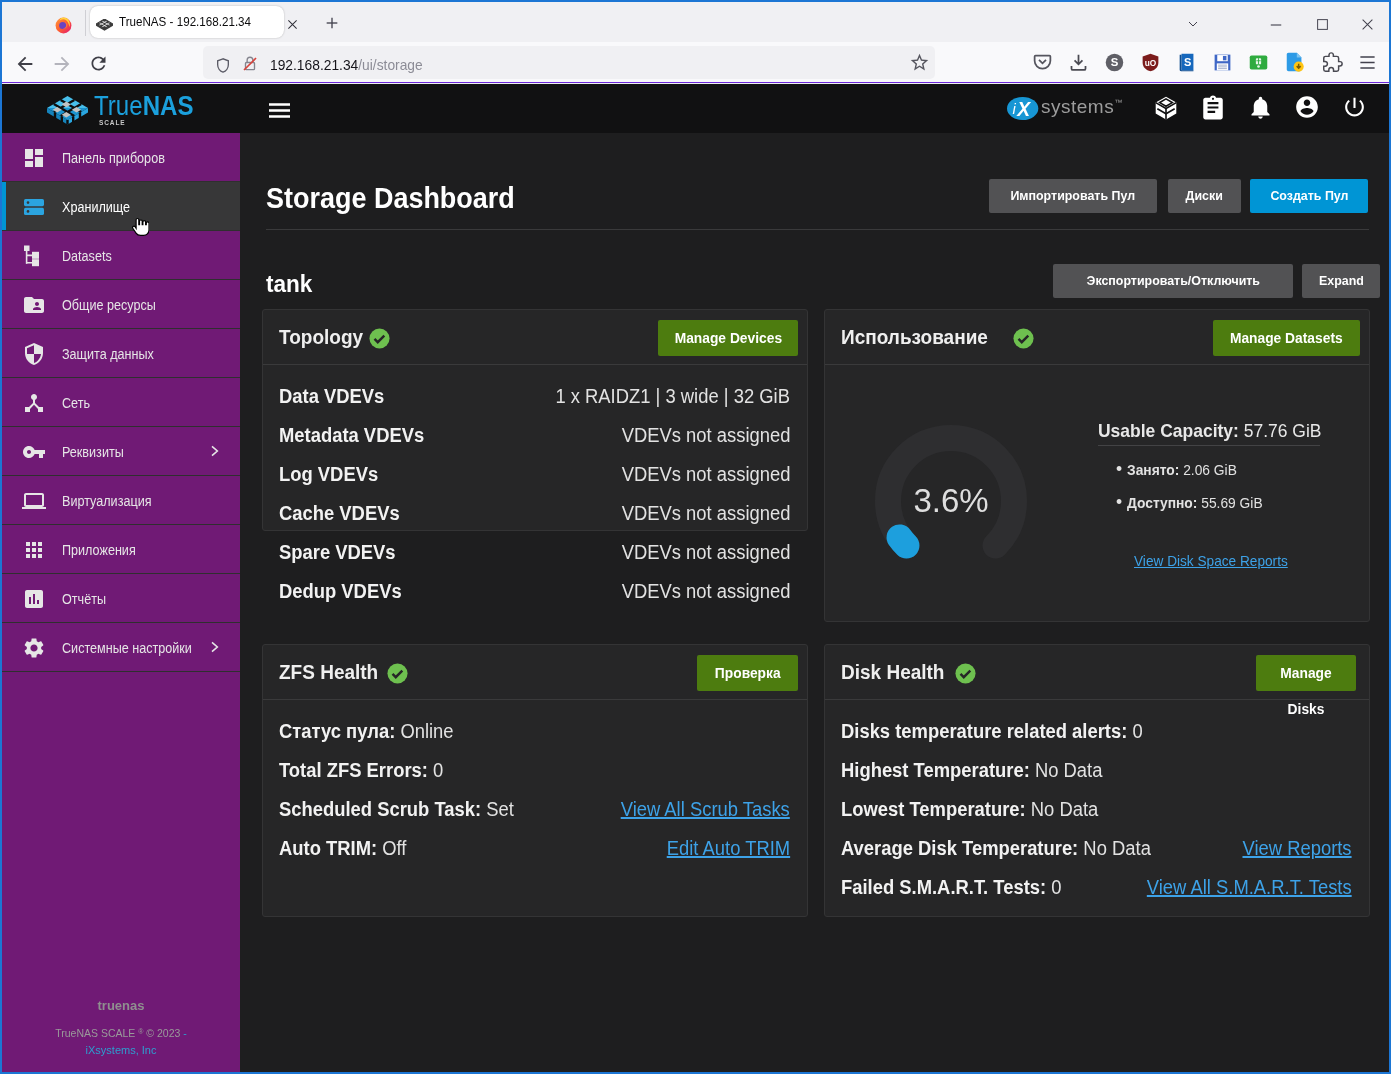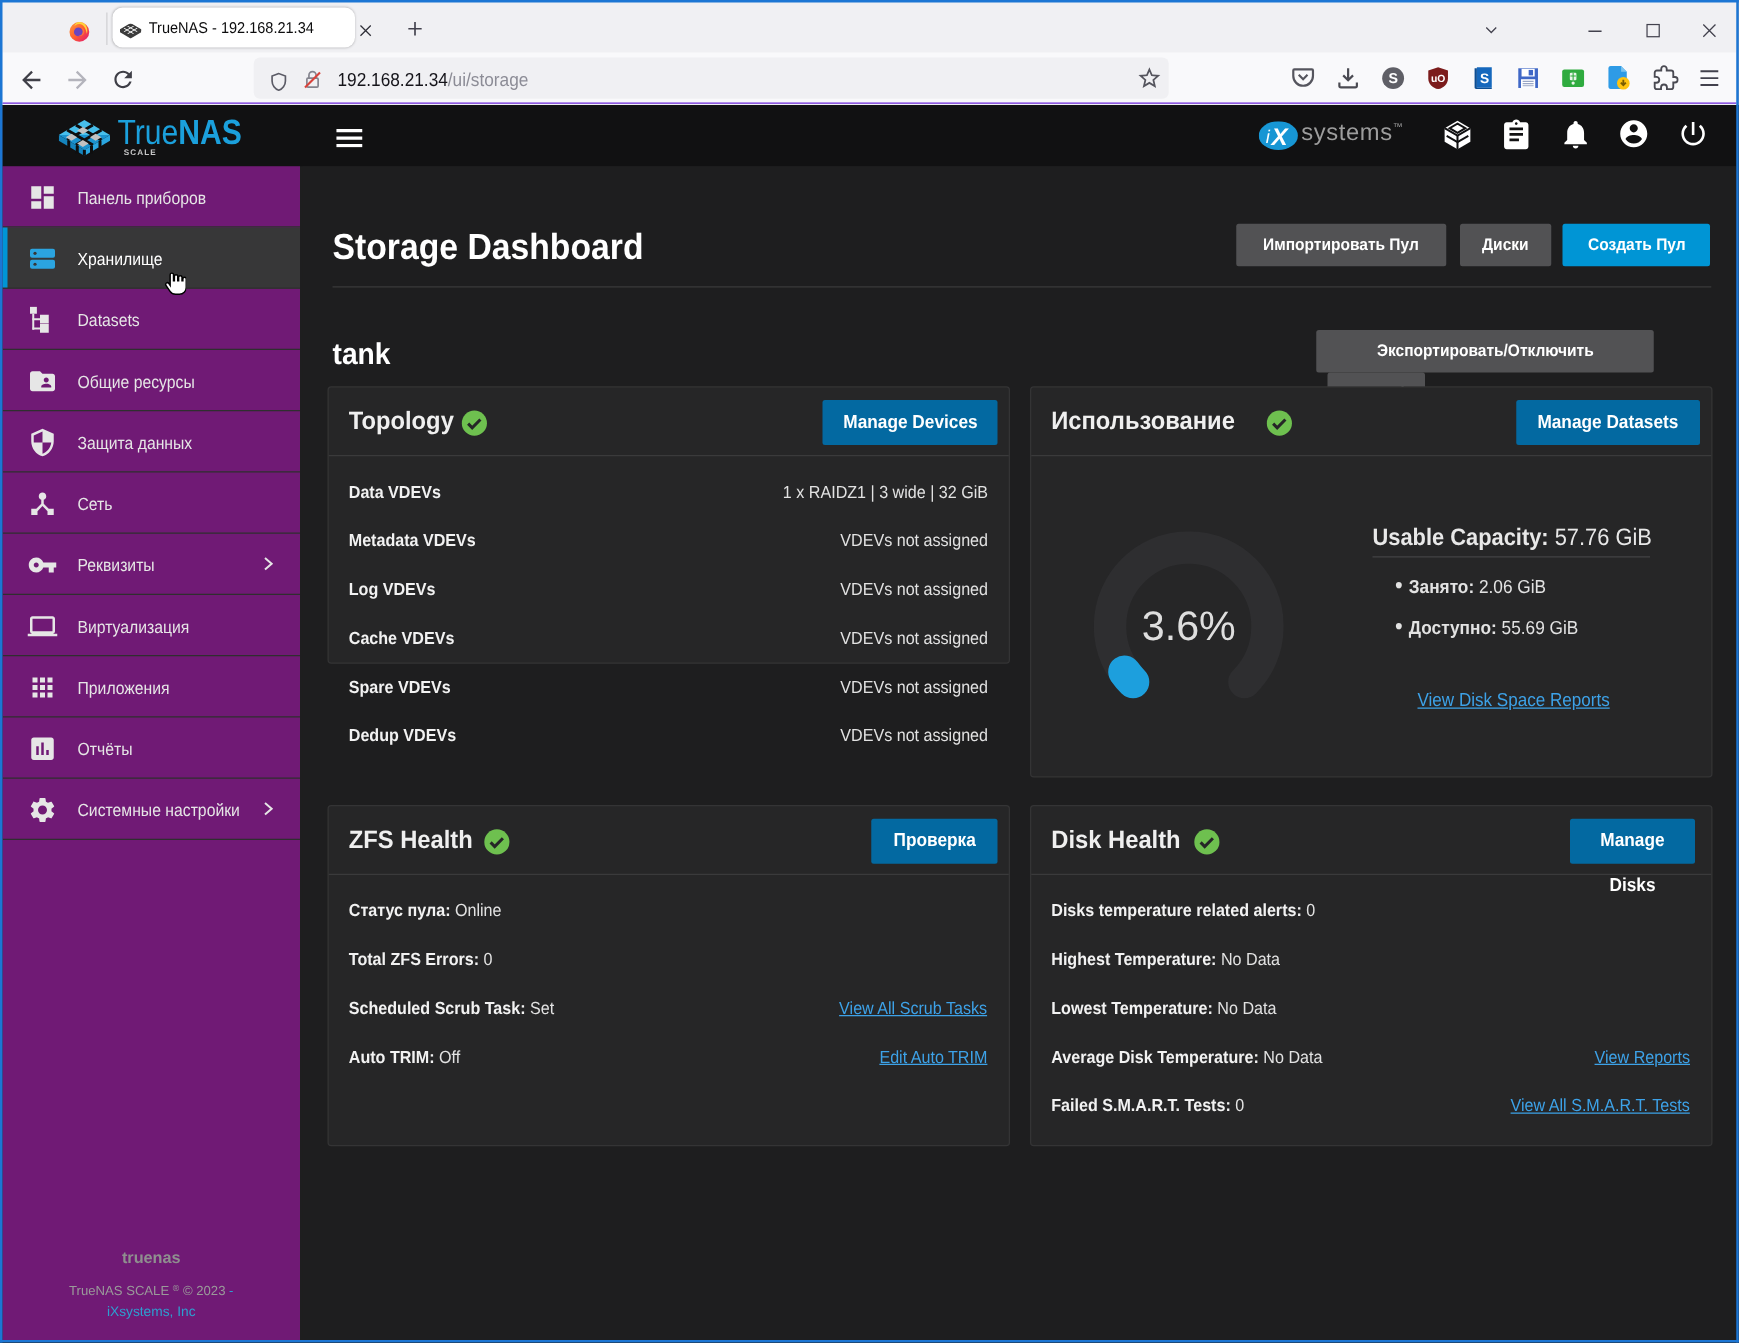--- a/index.html
+++ b/index.html
@@ -29,22 +29,22 @@
 .sitem.active{background:#373738}
 .sitem.active::before{content:"";position:absolute;left:0;top:0;width:4px;height:100%;background:#0095d5}
 #sfoot{position:absolute;left:0;bottom:16px;width:100%;text-align:center}
 #content{position:absolute;left:240px;top:49px;width:1147px;height:939px;background:#1e1e1f}
 .btn{display:inline-block;border:none;border-radius:2px;background:#525254;color:#fff;font-weight:bold;font-size:13.5px;text-align:center;font-family:"Liberation Sans",sans-serif}
 .btn.blue{background:#0095d5}
 .card{position:absolute;width:546px;background:#262627;border:1px solid #343435;border-radius:3px}
 .chead{position:relative;height:55px;border-bottom:1px solid #3a3a3b}
 .chead h2{position:absolute;left:16px;top:16px;font-size:20px;color:#efefef;transform:scaleX(.95);transform-origin:0 50%;white-space:nowrap}
 .chead .chk{position:absolute;top:18px}
-.chead .hbtn{position:absolute;top:10px;height:36px;line-height:36px;background:#0369a1;border-radius:2px;color:#fff;font-weight:bold;font-size:15px;text-align:center}
-.crow{position:relative;height:39px;font-size:14px;color:#e2e2e2}
+.chead .hbtn{position:absolute;top:10px;height:36px;line-height:36px;background:#4d7c0f;border-radius:2px;color:#fff;font-weight:bold;font-size:15px;text-align:center}
+.crow{position:relative;height:39px;font-size:20px;color:#e2e2e2}
 .crow b{color:#f2f2f2}
 .crow .l{position:absolute;left:16px;top:11px;white-space:nowrap;transform:scaleX(.92);transform-origin:0 50%}
 .crow .r{position:absolute;right:17px;top:11px;white-space:nowrap;transform:scaleX(.92);transform-origin:100% 50%}
 .crows{padding-top:9px}
 a.lnk{color:#3da2e8;text-decoration:underline}
 .btn s,.hbtn s{text-decoration:none;display:inline-block;transform:scaleX(.92)}
 h1.pool{font-size:24px;color:#fff;transform:scaleX(.94);transform-origin:0 50%}
 </style></head>
 <body>
 <div id="chrome-top">
@@ -314,21 +314,21 @@
 
     <svg class="abs" style="left:128px;top:83px;width:19px;height:24px" viewBox="0 0 448 512">
         <path fill="#fff" stroke="#000" stroke-width="28" d="M144 64c0-17.7 14.3-32 32-32s32 14.3 32 32v112h16V96c0-17.7 14.3-32 32-32s32 14.3 32 32v80h16v-64c0-17.7 14.3-32 32-32s32 14.3 32 32v64h16v-32c0-17.7 14.3-32 32-32s32 14.3 32 32v160c0 70.7-57.3 128-128 128H248c-42.3 0-81.8-20.9-105.6-55.9L65.2 262.7c-10-14.6-6.2-34.5 8.4-44.4s34.5-6.2 44.4 8.4L144 264.6V64z"></path>
       </svg>
   </div>
   <div id="content">
     <div class="abs" style="left:24px;top:49px;font-size:29px;font-weight:bold;color:#fff;transform:scaleX(.93);transform-origin:0 50%;white-space:nowrap">Storage Dashboard</div>
     <div class="abs" style="left:747px;top:46px"><span class="btn" style="width:168px;height:34px;line-height:34px"><s>Импортировать Пул</s></span><span class="btn" style="width:73px;height:34px;line-height:34px;margin-left:11px"><s>Диски</s></span><span class="btn blue" style="width:118px;height:34px;line-height:34px;margin-left:9px"><s>Создать Пул</s></span></div>
     <div class="abs" style="left:24px;top:96px;width:1103px;height:1px;background:#3a3a3b"></div>
     <h1 class="pool abs" style="left:24px;top:137px">tank</h1>
-    <div class="abs" style="left:811px;top:131px"><span class="btn" style="width:270px;height:34px;line-height:34px"><s>Экспортировать/Отключить</s></span><span class="btn" style="width:78px;height:34px;line-height:34px;margin-left:9px"><s>Expand</s></span></div>
+    <div class="abs" style="left:811px;top:131px"><span class="btn" style="width:240px;height:34px;line-height:34px"><s>Экспортировать/Отключить</s></span><span class="btn" style="width:78px;height:34px;line-height:34px;margin-left:9px"><s>Expand</s></span></div>
 
     <div class="card" style="left:20px;top:176px;height:222px">
       <div class="chead">
         <h2><b>Topology</b></h2>
         <svg class="chk" style="left:106px" width="21" height="21" viewBox="0 0 24 24">
             <circle cx="12" cy="12" r="11.5" fill="#6ec04f"></circle>
             <path d="M6.3 12.5l3.7 3.7 7.5-7.5" stroke="#262627" stroke-width="2.8" fill="none"></path>
           </svg>
         <span class="hbtn" style="right:9px;width:140px"><s>Manage Devices</s></span>
       </div>

